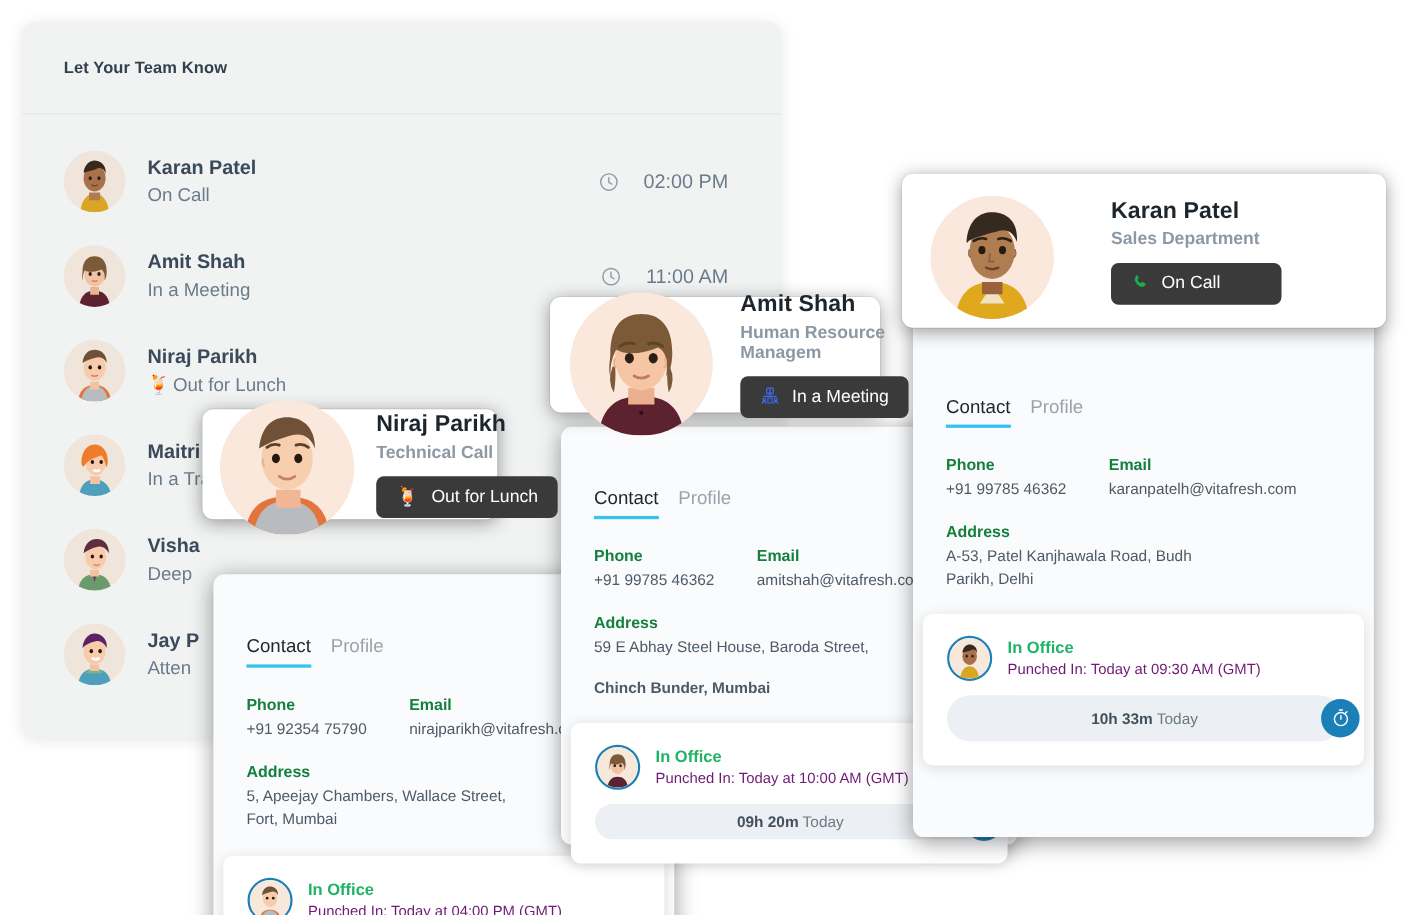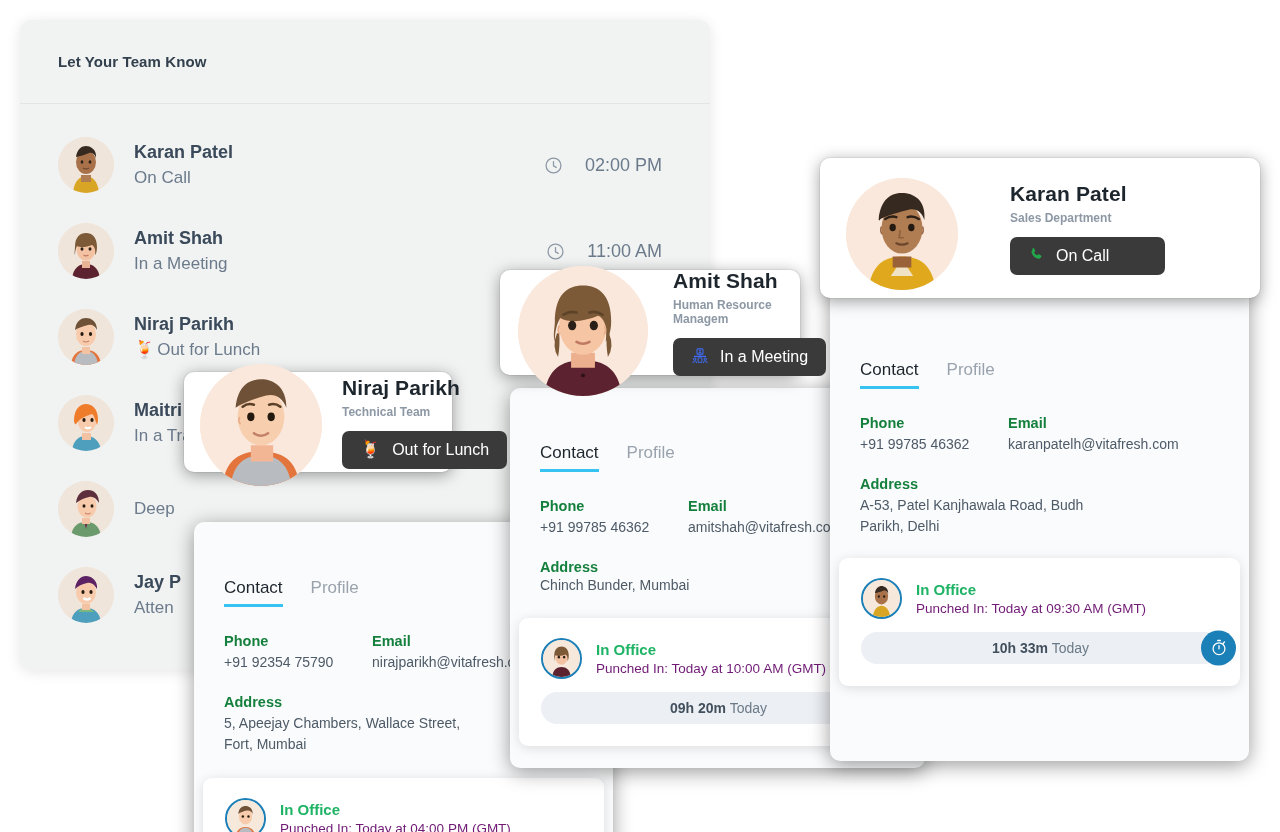--- a/index.html
+++ b/index.html
@@ -64,30 +64,30 @@
   .fcard .body {
     background: #fafbfc; border-radius: 10px;
     box-shadow: 0 4px 20px rgba(0,0,0,.40);
     position: absolute; z-index: 2;
   }
   .big-av {
     border-radius: 50%; background: #fae8dc; overflow: hidden;
     position: relative; flex: none;
   }
   .pname { font-size: 21px; font-weight: 700; color: #1d252d; letter-spacing: .1px; }
-  .pdept { font-size: 12px; font-weight: 700; color: #8d98a5; margin-top: 5px; }
+  .pdept { font-size: 16px; font-weight: 700; color: #8d98a5; margin-top: 5px; }
   .pstatus {
     margin-top: 12px; background: #3a3a3a; color: #fff;
     border-radius: 7px; height: 38px; display: inline-flex;
     align-items: center; gap: 11px; padding: 0 18px;
     font-size: 16px; white-space: nowrap; border: none; cursor: pointer;
   }
   .pstatus .em { font-size: 17px; line-height: 1; display: inline-block; }
 
-  .tabs { display: flex; gap: 28px; }
+  .tabs { display: flex; gap: 18px; }
   .tab {
     font-size: 17px; color: #9aa3ad; padding-bottom: 6px; cursor: pointer;
     border-bottom: 3px solid transparent;
   }
   .tab.on { color: #1d252d; border-bottom-color: #36c3f2; }
 
   .fgrid { display: flex; }
   .flabel { font-size: 14.5px; font-weight: 700; color: #15803d; }
   .fval { font-size: 14px; color: #4d5a67; margin-top: 3px; line-height: 1.45; }
 
@@ -239,20 +239,21 @@
               <path d="M26 40l2 8 2-8z" fill="#6b2d4e"></path>
               <path d="M24 37h8v6h-8z" fill="#f3c2a2"></path>
               <ellipse cx="29" cy="25" rx="9.5" ry="11.5" fill="#f7cbab"></ellipse>
               <path d="M18 22c1-9 6-13 12-13s11 4 11 13c-3-5-6-7-10-6-5 1-9 3-13 6z" fill="#5d2f3d"></path>
               <ellipse cx="26" cy="25" rx="1.5" ry="1.8" fill="#24190f"></ellipse>
               <ellipse cx="34" cy="25" rx="1.5" ry="1.8" fill="#24190f"></ellipse>
               <path d="M27 32q3 2 5.5 0" stroke="#c4816a" stroke-width="1.2" fill="none"></path>
             </svg>
         </div>
         <div class="team-meta">
+          <div class="team-name">Visha</div>
           <div class="team-status">
             <span>Deep</span>
           </div>
         </div>
         <div class="team-time"></div>
       </div>
 
       <div class="team-row">
         <div class="team-av">
           <svg viewBox="0 0 56 56" width="56" height="56">
@@ -319,21 +320,21 @@
           </div>
         </div>
 
       </div>
     </div>
 
     <div class="hdr" style="width:268px;height:100px;padding:0 18px;">
       <div class="big-av" style="width:0;height:0;"></div>
       <div style="margin-left:140px;">
         <div class="pname">Niraj Parikh</div>
-        <div class="pdept">Technical Team</div>
+        <div class="pdept">Technical Call</div>
         <button class="pstatus">
           <span class="em">🍹</span>
           <span>Out for Lunch</span>
         </button>
       </div>
     </div>
     <div style="position:absolute;left:16px;top:-8px;width:122px;height:122px;border-radius:50%;background:#fae8dc;overflow:hidden;z-index:4;">
       <svg viewBox="0 0 120 120" width="122" height="122">
           <circle cx="60" cy="60" r="60" fill="#fae8dc"></circle>
           <path d="M22 120c3-26 17-34 38-34s35 8 38 34z" fill="#e2743c"></path>
@@ -361,21 +362,22 @@
           <div class="flabel">Phone</div>
           <div class="fval">+91  99785 46362</div>
         </div>
         <div>
           <div class="flabel">Email</div>
           <div class="fval">amitshah@vitafresh.com</div>
         </div>
       </div>
       <div style="margin-top:22px;">
         <div class="flabel">Address</div>
-        <div class="fval" style="margin-top:0;">Chinch Bunder, Mumbai</div>
+        <div class="fval">59 E Abhay Steel House, Baroda Street,</div>
+        <div class="fval" style="margin-top:16px;font-weight:bold;">Chinch Bunder, Mumbai</div>
       </div>
       <div class="office" style="margin:22px -21px 0 -21px; padding:20px 22px 22px 22px;">
         <div class="office-top">
           <div class="office-av" style="width:41px;height:41px;">
             <svg viewBox="0 0 56 56" width="37" height="37">
                 <circle cx="28" cy="28" r="28" fill="#f6e9dc"></circle>
                 <path d="M14 56c1-11 7-15 14-15s13 4 14 15z" fill="#5c2230"></path>
                 <ellipse cx="28" cy="26" rx="9.5" ry="11.5" fill="#f3c2a2"></ellipse>
                 <path d="M17 24c0-10 5-14 11-14s11 4 11 14c0 4-1 7-2 8 1-6-1-9-3-10-5 2-11 3-15 1-1 2-2 5-2 9-1-2 0-6 0-8z" fill="#7c5a38"></path>
                 <ellipse cx="24" cy="26" rx="1.8" ry="2" fill="#2b2018"></ellipse>
@@ -473,21 +475,21 @@
                 <path d="M18 20c1-8 6-11 10-11s11 3 10 12c-1-4-4-6-7-5-4 2-9 3-13 4z" fill="#36291f"></path>
                 <ellipse cx="24" cy="25" rx="1.7" ry="2" fill="#2b2018"></ellipse>
                 <ellipse cx="32" cy="25" rx="1.7" ry="2" fill="#2b2018"></ellipse>
               </svg>
           </div>
           <div>
             <div class="office-st">In Office</div>
             <div class="office-pi">Punched In: Today at 09:30 AM (GMT)</div>
           </div>
         </div>
-        <div class="bar" style="height:32px;width:359px;">
+        <div class="bar" style="height:42px;width:359px;">
           <div class="bar-txt">
             <b>10h 33m</b><span> Today</span>
           </div>
           <button class="timer-btn" style="width:35px;height:35px;">
             <svg viewBox="0 0 24 24" width="18" height="18">
                 <rect x="9.5" y="1.6" width="5" height="2" rx=".7" fill="#fff"></rect>
                 <circle cx="12" cy="13.6" r="7.9" fill="none" stroke="#fff" stroke-width="1.7"></circle>
                 <path d="M12 9.5v4.2" stroke="#fff" stroke-width="1.7" stroke-linecap="round"></path>
                 <path d="M17.4 6.6l1.9-1.9" stroke="#fff" stroke-width="1.7" stroke-linecap="round"></path>
               </svg>

